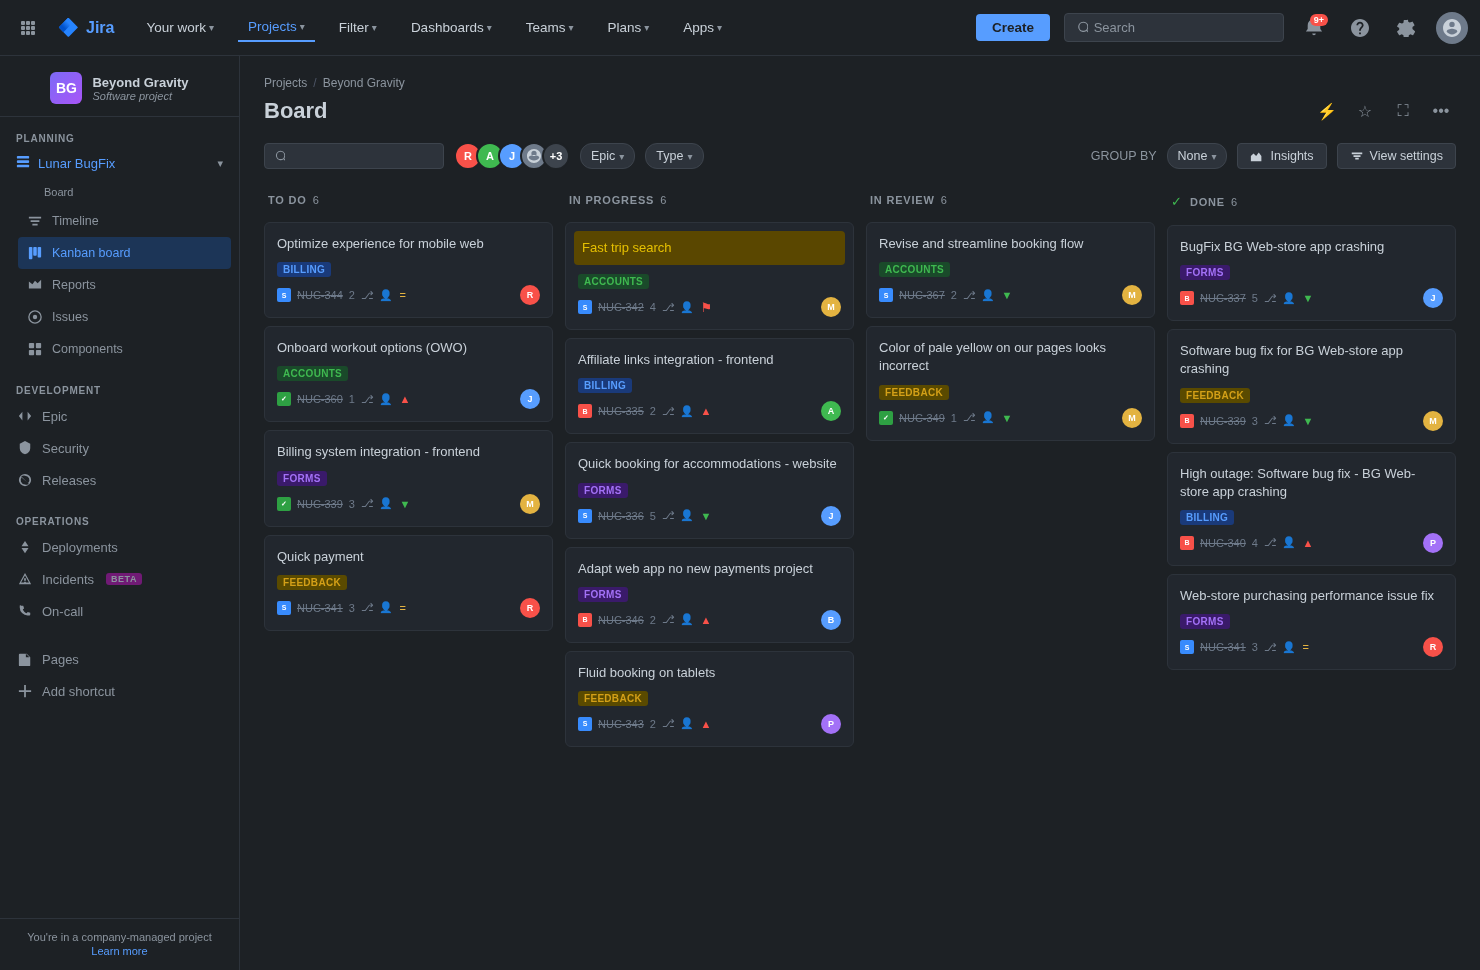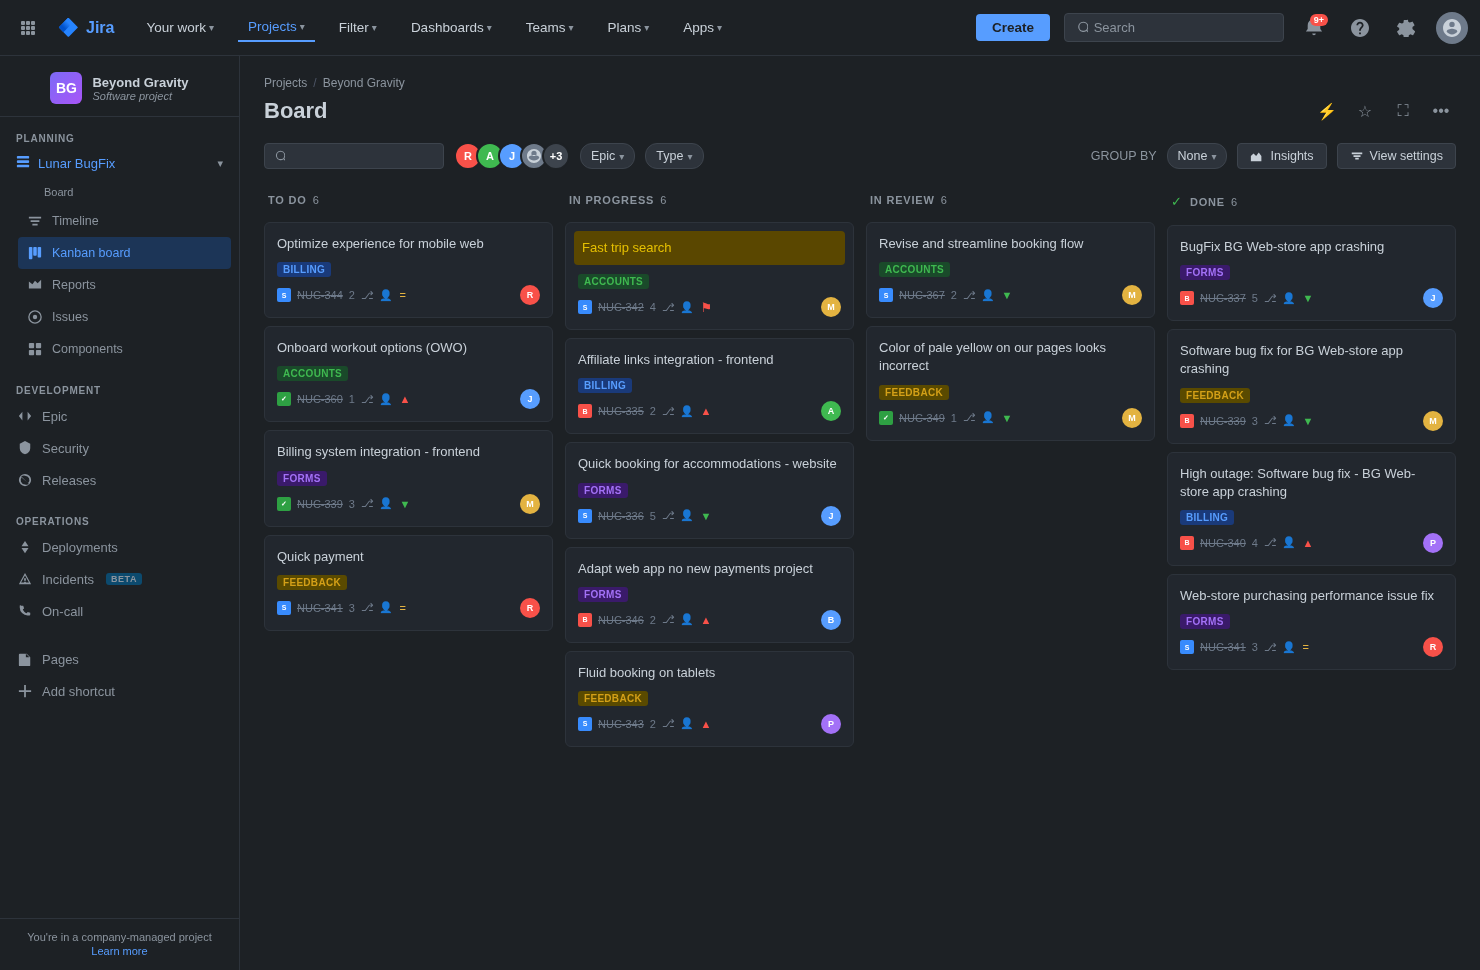--- a/index.html
+++ b/index.html
@@ -31,21 +31,21 @@
 
     .sidebar-section { padding: 12px 8px 4px; }
     .sidebar-section-label { font-size: 10px; font-weight: 700; color: #8b949e; padding: 4px 8px 4px; letter-spacing: 0.8px; text-transform: uppercase; }
     .sidebar-item { display: flex; align-items: center; gap: 8px; padding: 7px 8px; border-radius: 4px; cursor: pointer; color: #8b949e; font-size: 13px; }
     .sidebar-item.active { background: #1c3557; color: #579dff; }
     .sidebar-item .si-icon { width: 18px; height: 18px; display: flex; align-items: center; justify-content: center; font-size: 14px; flex-shrink: 0; }
     .sidebar-sub { padding-left: 10px; }
     .sidebar-sub .sidebar-item { font-size: 12.5px; }
     .sidebar-parent { display: flex; align-items: center; gap: 8px; padding: 7px 8px; border-radius: 4px; cursor: pointer; color: #c9d1d9; font-size: 13px; font-weight: 500; }
     .sidebar-parent .chevron { margin-left: auto; font-size: 11px; color: #8b949e; }
-    .beta-badge { background: #0c4a6e; color: #8b949e; font-size: 9px; font-weight: 700; padding: 1px 5px; border-radius: 3px; margin-left: 4px; letter-spacing: 0.5px; }
+    .beta-badge { background: #701a75; color: #8b949e; font-size: 9px; font-weight: 700; padding: 1px 5px; border-radius: 3px; margin-left: 4px; letter-spacing: 0.5px; }
 
     
     .main { margin-left: 240px; margin-top: 56px; height: calc(100vh - 56px); overflow-y: auto; padding: 20px 24px; }
 
     
     .breadcrumb { display: flex; align-items: center; gap: 6px; color: #8b949e; font-size: 12px; margin-bottom: 6px; }
     .breadcrumb a { color: #8b949e; cursor: pointer; }
     .breadcrumb .sep { color: #4d5566; }
 
     .board-header { display: flex; align-items: center; justify-content: space-between; margin-bottom: 16px; }

